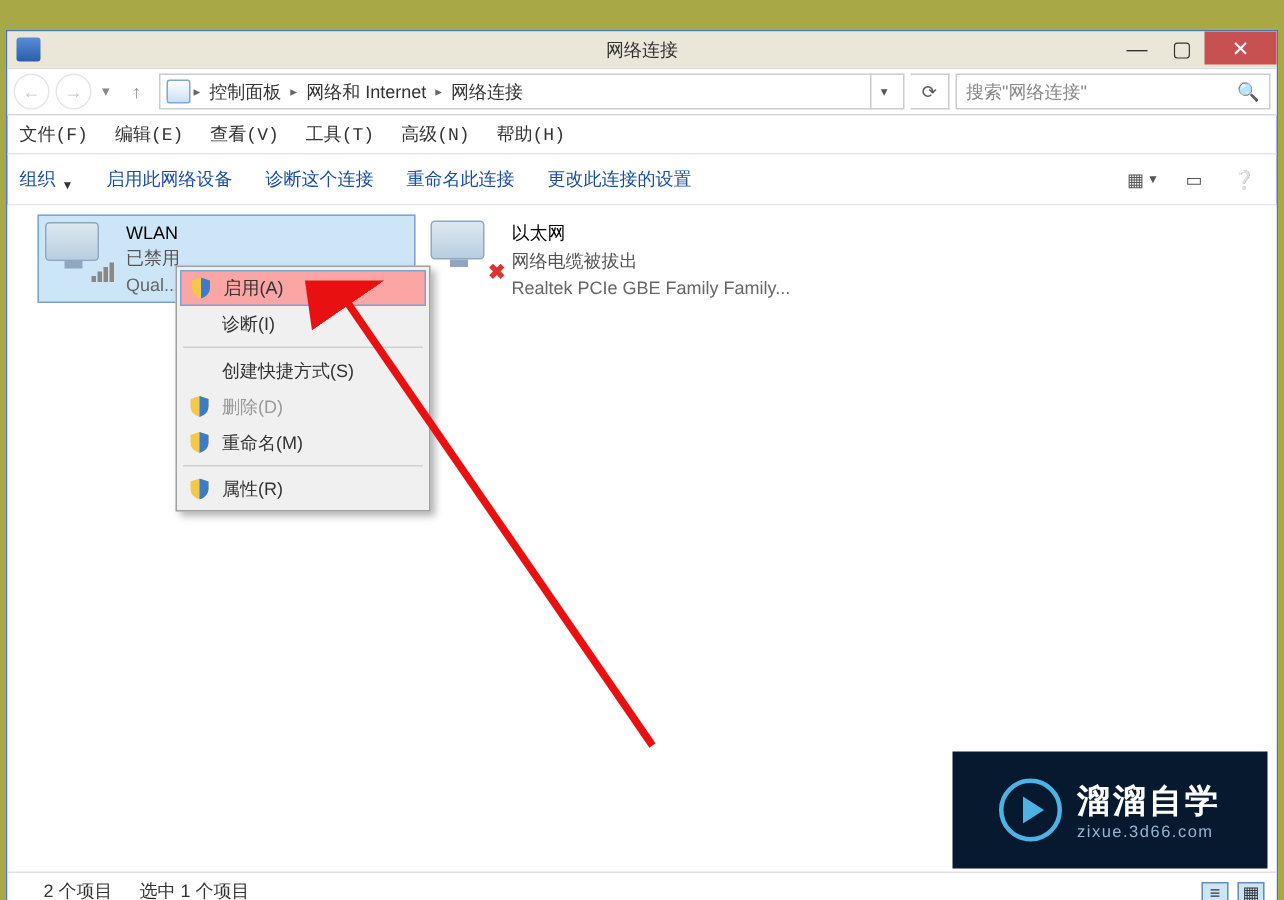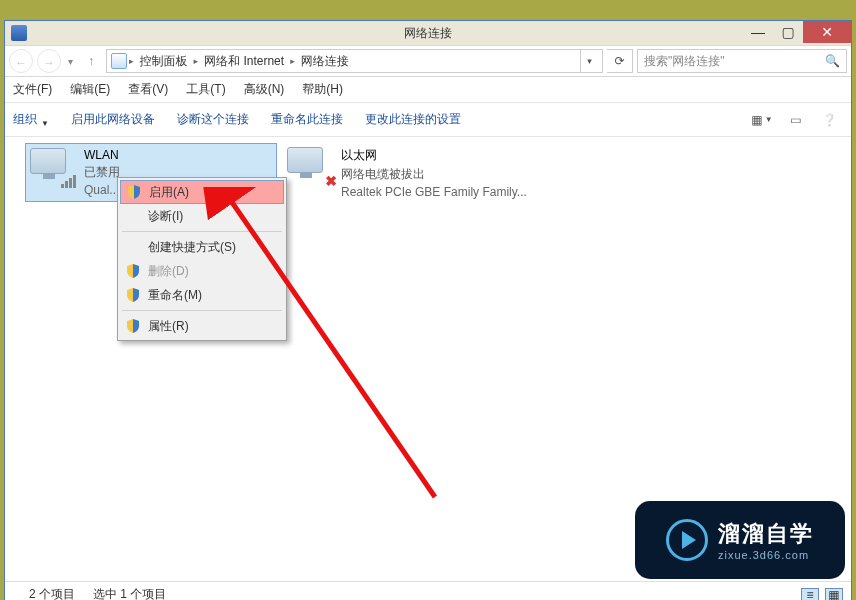--- a/index.html
+++ b/index.html
@@ -22,21 +22,21 @@
 .breadcrumb { flex: 1; height: 24px; border: 1px solid #ccc; display: flex; align-items: center; padding: 0 4px; gap: 2px; }
 .bc-icon { width: 16px; height: 16px; background: linear-gradient(#fff,#c8e0f8); border: 1px solid #7aa8d8; border-radius: 2px; }
 .bc-seg { padding: 0 4px; color: #333; }
 .bc-arrow { color: #666; font-size: 9px; }
 .bc-dropdown { width: 18px; height: 24px; border-left: 1px solid #ccc; display: flex; align-items: center; justify-content: center; color: #555; font-size: 9px; }
 .refresh-btn { width: 26px; height: 24px; border: 1px solid #ccc; border-left: none; display: flex; align-items: center; justify-content: center; color: #555; }
 .searchbox { width: 210px; height: 24px; border: 1px solid #ccc; display: flex; align-items: center; padding: 0 6px; gap: 6px; color: #888; }
 .search-icon { font-size: 12px; }
 
 .menubar { height: 26px; display: flex; align-items: center; padding: 0 8px; gap: 18px; border-bottom: 1px solid #e5e5e5; }
-.menubar span { color: #333; }
+.menubar span { color: #333; font-family: Liberation Mono, monospace; }
 
 .toolbar { height: 34px; display: flex; align-items: center; padding: 0 8px; gap: 22px; border-bottom: 1px solid #e5e5e5; position: relative; }
 .tool-item { color: #1a4d99; display: flex; align-items: flex-end; gap: 4px; }
 .tool-item .chev-small { font-size: 8px; color: #333; }
 .toolbar-right { position: absolute; right: 10px; display: flex; gap: 12px; align-items: center; }
 .tb-icon { width: 22px; height: 18px; display: flex; align-items: center; justify-content: center; color: #555; }
 
 .content { position: relative; height: 470px; background: #fff; }
 
 .net-item { position: absolute; top: 6px; display: flex; gap: 8px; padding: 4px; }
@@ -61,21 +61,21 @@
 .ctx-sep { height: 1px; background: #d0d0d0; margin: 3px 2px; }
 .shield-icon { position: absolute; left: 6px; width: 14px; height: 14px; }
 .shield-icon svg { width: 14px; height: 14px; }
 
 .arrow-anno { position: absolute; left: 180px; top: 50px; pointer-events: none; }
 
 .statusbar { position: absolute; bottom: 0; left: 0; right: 0; height: 26px; border-top: 1px solid #e0e0e0; display: flex; align-items: center; padding: 0 24px; gap: 18px; color: #333; }
 .sb-right { position: absolute; right: 8px; display: flex; gap: 6px; }
 .sb-icon { width: 18px; height: 14px; border: 1px solid #6a8bb5; display: flex; align-items: center; justify-content: center; background: #cde6f7; }
 
-.watermark { position: absolute; right: 6px; bottom: 28px; background: #07192e; color: #fff; width: 210px; height: 78px; display: flex; align-items: center; justify-content: center; gap: 10px; border-radius: 15px; }
+.watermark { position: absolute; right: 6px; bottom: 28px; background: #07192e; color: #fff; width: 210px; height: 78px; display: flex; align-items: center; justify-content: center; gap: 10px; }
 .wm-logo { width: 42px; height: 42px; border: 3px solid #4db3e5; border-radius: 50%; position: relative; display:flex; align-items:center; justify-content:center; }
 .wm-logo::before { content:''; width:0; height:0; border-left: 14px solid #4db3e5; border-top: 9px solid transparent; border-bottom: 9px solid transparent; margin-left:4px; }
 .wm-text { display: flex; flex-direction: column; }
 .wm-title { font-size: 22px; font-weight: bold; letter-spacing: 2px; }
 .wm-url { font-size: 11px; color: #8fb8d6; letter-spacing: 1px; }
 </style>
 </head>
 <body>
 
 <div class="window">

